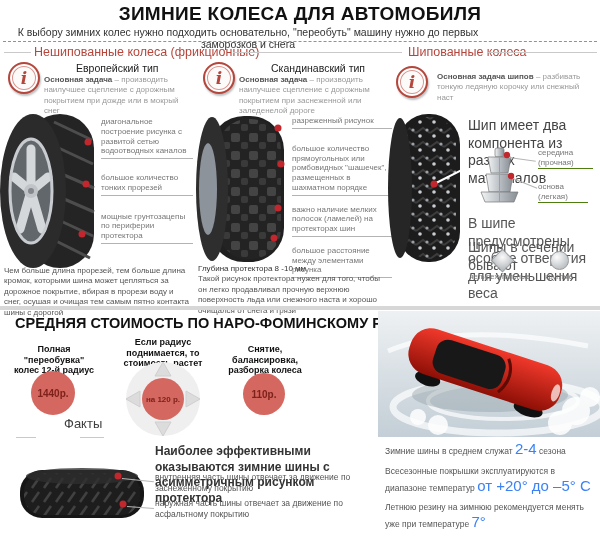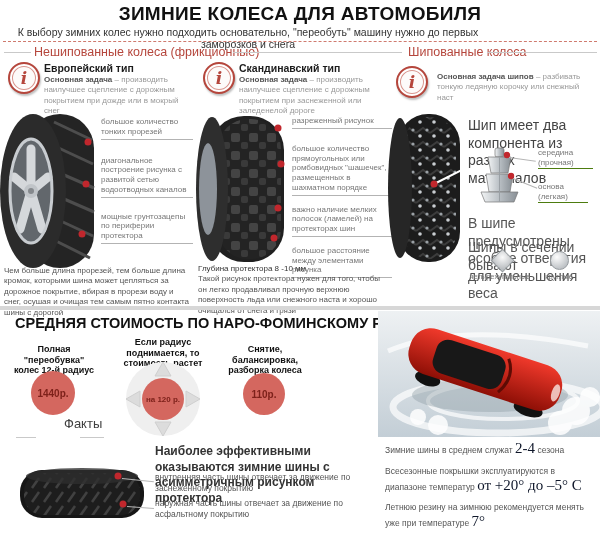--- a/index.html
+++ b/index.html
@@ -10,21 +10,21 @@
   .main-title{top:3px;left:0;width:600px;text-align:center;font-size:19px;font-weight:bold;letter-spacing:.3px;color:#111;}
   .subtitle{top:26px;left:0;width:496px;text-align:center;font-size:10.5px;color:#333;}
   .dotline{top:41px;left:3px;width:594px;height:0;border-top:1px dashed #cf7a6e;}
   .sec-hdr{top:45px;font-size:12.5px;color:#b5463c;}
   .hdr-line{top:52px;height:1px;background:#c9c9c9;}
   
   .info-icon{width:28px;height:28px;border-radius:50%;background:#fdfbfa;border:2px solid #b5463c;
     box-shadow:inset 0 0 0 2px #fff,inset 0 0 0 3px #d9968e,1px 2px 2px rgba(0,0,0,.25);
     display:flex;align-items:center;justify-content:center;
     font-family:"DejaVu Serif",serif;font-style:italic;font-weight:bold;font-size:17px;color:#b5463c;}
-  .type-title{font-size:10.5px;font-weight:bold;color:#1c1c1c;}
+  .type-title{font-size:10.5px;font-weight:normal;color:#1c1c1c;margin-left:32px;}
   .task{font-size:8px;color:#999;line-height:1.3;}
   .task b{color:#555;}
   
   .ann{font-size:8px;color:#777;line-height:1.22;border-bottom:1px solid #b3b3b3;padding-bottom:2px;}
   .col-footer{font-size:8px;color:#555;line-height:1.3;}
   .depth{color:#333;}
   .divider{top:306px;left:0;width:600px;height:4px;background:#d7d7d7;}
   
   .cost-title{top:315px;left:15px;font-size:14.5px;font-weight:bold;color:#111;}
   .cost-label{font-size:9px;font-weight:bold;text-align:center;line-height:1.18;color:#111;}
@@ -38,21 +38,21 @@
   .shape-circle{width:17px;height:17px;border-radius:50%;
     background:radial-gradient(circle at 35% 30%,#fdfdfd,#a8adb2);border:1px solid #979ca0;}
   .shape-label{font-size:7.5px;color:#777;text-align:center;}
   .leader{height:1px;background:#b5b5b5;transform-origin:left center;}
   
   .facts-hdr{top:416px;left:40px;font-size:13px;color:#404040;margin-left:24px;}
   .facts-line{top:437px;height:1px;background:#c9c9c9;}
   .fact-main{font-size:12px;font-weight:bold;color:#333;line-height:1.3;}
   .fact-note{font-size:8.5px;color:#555;line-height:1.3;}
   .stat{left:385px;width:213px;font-size:8.5px;color:#555;line-height:1.4;}
-  .stat .hl{color:#0f172a;font-size:15px;line-height:1;font-family:Liberation Serif, serif;}
+  .stat .hl{color:#3b82f6;font-size:15px;line-height:1;}
 </style>
 </head>
 <body>
 
 <div id="canvas">
 
   <div class="abs main-title">ЗИМНИЕ КОЛЕСА ДЛЯ АВТОМОБИЛЯ</div>
   <div class="abs subtitle">К выбору зимних колес нужно подходить основательно, "переобуть" машину нужно до первых заморозков и снега</div>
   <div class="abs dotline"></div>
 
@@ -96,22 +96,22 @@
     </g>
     <ellipse cx="31" cy="79" rx="21" ry="52" fill="none" stroke="#c8ccd0" stroke-width="3"></ellipse>
     <circle cx="31" cy="79" r="7" fill="#c0c4c8"></circle>
       <circle cx="31" cy="79" r="3" fill="#85898d"></circle>
     <circle cx="88" cy="30" r="3.5" fill="#c1272d"></circle>
     <circle cx="86" cy="72" r="3.5" fill="#c1272d"></circle>
     <circle cx="82" cy="122" r="3.5" fill="#c1272d"></circle>
   </svg>
 
   <div class="abs" style="left:101px;top:117px;width:92px;">
+    <div class="ann" style="margin-bottom:14px;">диагональное построение рисунка с развитой сетью водоотводных каналов</div>
     <div class="ann" style="margin-bottom:16px;">большое количество тонких прорезей</div>
-    <div class="ann" style="margin-bottom:14px;">диагональное построение рисунка с развитой сетью водоотводных каналов</div>
     <div class="ann">мощные грунтозацепы по периферии протектора</div>
   </div>
 
   <div class="abs col-footer" style="left:4px;top:266px;width:188px;">Чем больше длина прорезей, тем больше длина кромок, которыми шина может цепляться за дорожное покрытие, вбирая в прорези воду и снег, осушая и очищая тем самым пятно контакта шины с дорогой</div>
 
   <div class="abs info-icon" style="left:203px;top:62px;">i</div>
   <div class="abs type-title" style="left:239px;top:62px;">Скандинавский тип</div>
   <div class="abs task" style="left:239px;top:75px;width:150px;">
     <b>Основная задача</b>
     <span>– производить наилучшее сцепление с дорожным покрытием при заснеженной или заледенелой дороге</span>

